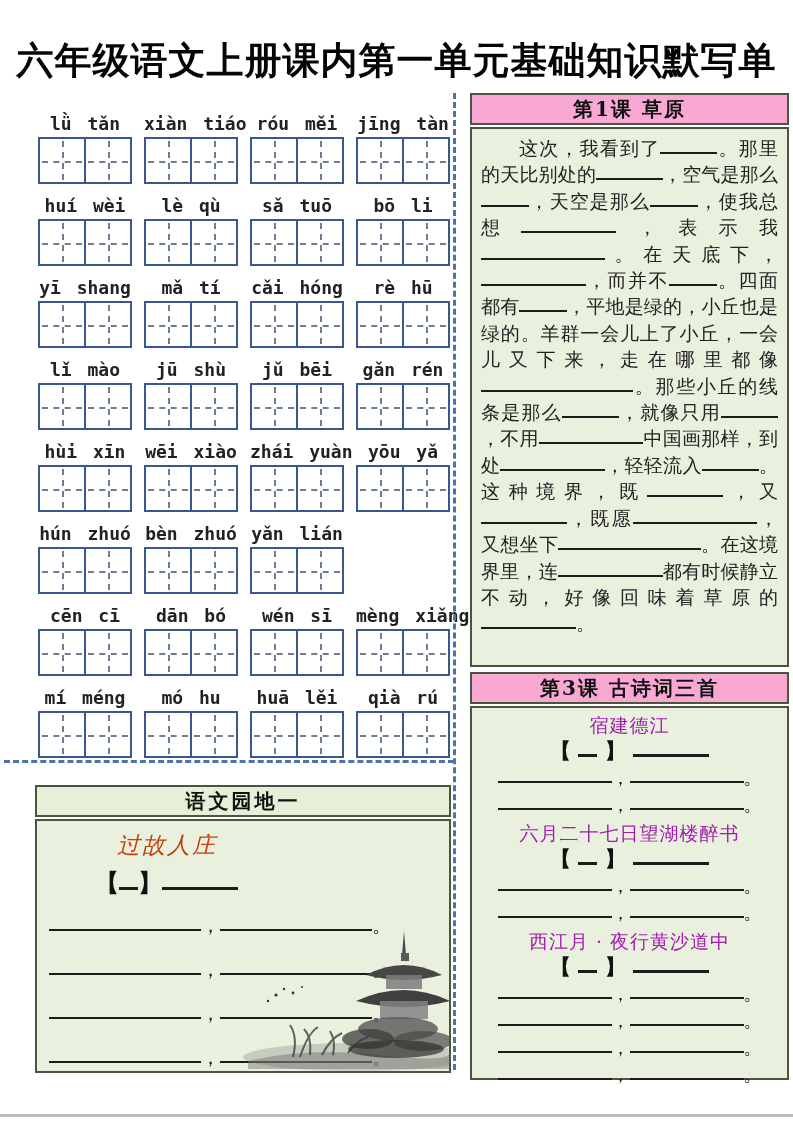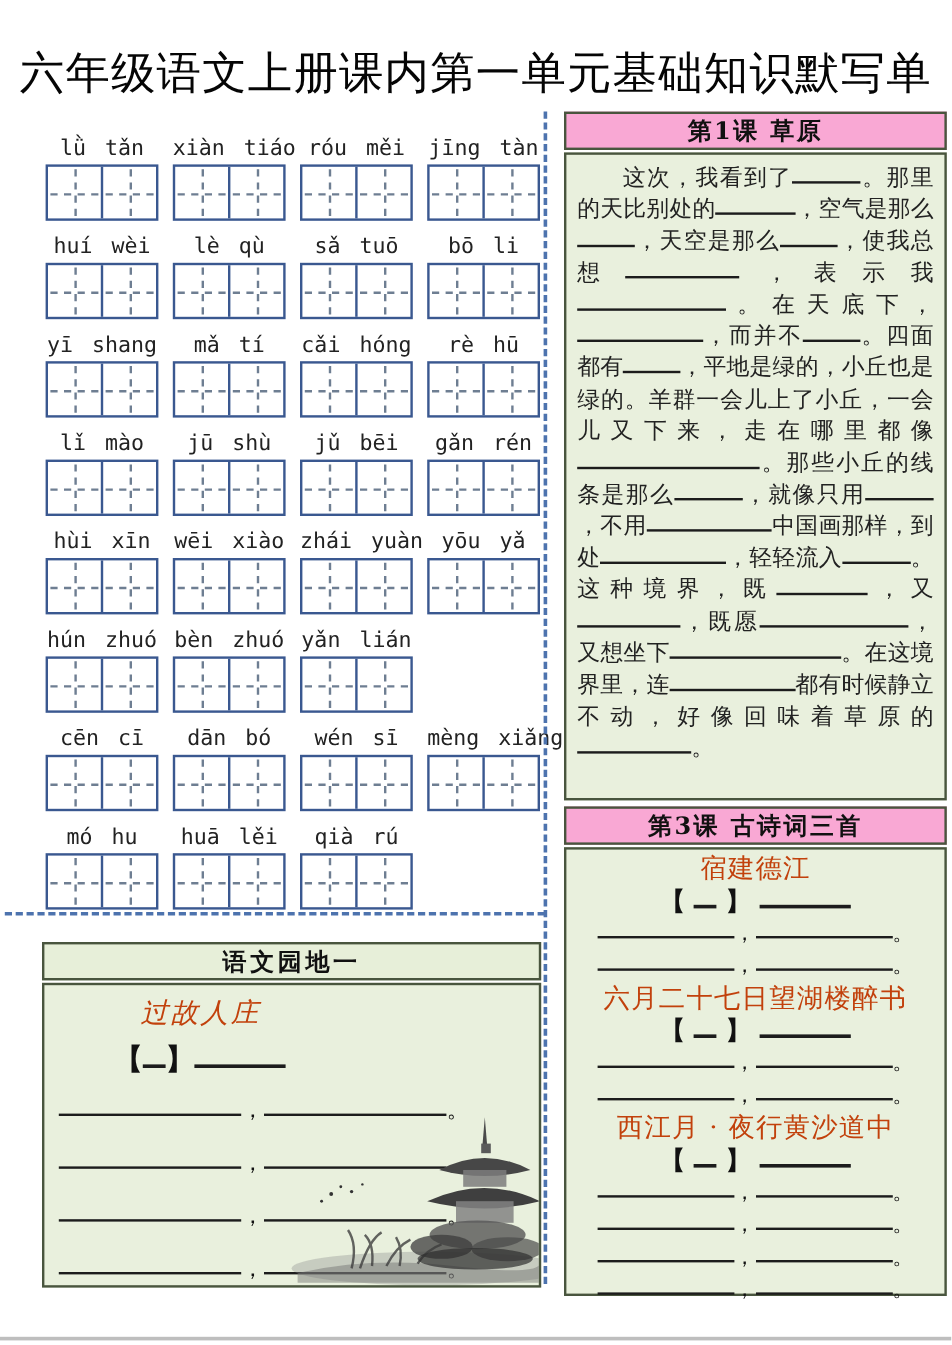--- a/index.html
+++ b/index.html
@@ -3,26 +3,26 @@
 <meta charset="utf-8">
 <style>
   html,body{margin:0;padding:0;}
   .page{
     position:relative; width:793px; height:1121px; background:#ffffff;
     font-family:"DejaVu Serif", serif; color:#1a1a1a; overflow:hidden;
   }
   
   .page-title{
     position:absolute; top:36px; left:0; width:100%; margin:0;
-    text-align:center; font-size:37px; font-weight:400; letter-spacing:1px;
+    text-align:center; font-size:37px; font-weight:700; letter-spacing:1px;
     font-family:"DejaVu Sans", sans-serif; color:#050505;
   }
   
   .pinyin-section{ position:absolute; left:20px; top:110px; width:434px; }
-  .pinyin-row{ display:flex; gap:12px; padding-left:18px; height:82px; }
+  .pinyin-row{ display:flex; gap:12px; padding-left:18px; height:82px;font-weight:bold; }
   .pinyin-group{ width:94px; flex:0 0 94px; }
   .pinyin-label{
     height:27px; line-height:27px; text-align:center; white-space:nowrap;
     font-family:"DejaVu Sans Mono", monospace; font-size:18px; color:#222;
     word-spacing:5px;
   }
   .grid-box{
     display:flex; width:94px; height:47px; box-sizing:border-box;
     border:2px solid #3a5890; background:#fff;
   }
@@ -52,21 +52,21 @@
     box-sizing:border-box; margin-top:2px; border:2px solid #49553e;
     background:#e9f0dd;
   }
   .lesson1{ left:470px; top:93px; width:319px; }
   .lesson1-body{
     height:540px; padding:6px 9px; font-size:19px; line-height:26.4px;
     text-align:justify; text-indent:2em; color:#222;
   }
   .lesson3{ left:470px; top:672px; width:319px; }
   .lesson3-body{ height:374px; padding:4px 12px 0 12px; }
-  .poem-title{ height:26px; line-height:26px; text-align:center; font-size:22px; color:#c2410c; letter-spacing:1px;}
+  .poem-title{ height:26px; line-height:26px; text-align:center; font-size:19px; color:#a21caf; letter-spacing:1px;}
   .poem-author{ height:28px; line-height:26px; text-align:center; font-size:21px; font-weight:700; color:#111;}
   .poem-line{ height:27px; line-height:24px; text-align:center; font-size:18px; color:#111; white-space:nowrap;}
   
   .garden{ left:35px; top:785px; width:416px;border-radius:18px; }
   .garden .panel-header{ background:#e7efd9; letter-spacing:3px; }
   .garden-body{ position:relative; height:254px; padding:6px 0 0 0; overflow:hidden; }
   .garden-title{ height:36px; line-height:36px; font-size:23px; margin-left:80px; letter-spacing:2px; color:#c2410c;font-style:italic;}
   .garden-author{ height:42px; line-height:40px; font-size:24px; font-weight:700; margin-left:58px; color:#111;}
   .garden-line{ height:44px; line-height:40px; font-size:19px; margin-left:12px; white-space:nowrap; color:#111;}
   .garden-art{ position:absolute; right:-4px; bottom:-6px; }
@@ -286,20 +286,27 @@
         </div>
         <div class="pinyin-group">
           <div class="pinyin-label">mèng xiǎng</div>
           <div class="grid-box">
             <div class="grid-cell"></div>
             <div class="grid-cell"></div>
           </div>
         </div>
       </div>
       <div class="pinyin-row">
+        <div class="pinyin-group">
+          <div class="pinyin-label">mí méng</div>
+          <div class="grid-box">
+            <div class="grid-cell"></div>
+            <div class="grid-cell"></div>
+          </div>
+        </div>
         <div class="pinyin-group">
           <div class="pinyin-label">mó hu</div>
           <div class="grid-box">
             <div class="grid-cell"></div>
             <div class="grid-cell"></div>
           </div>
         </div>
         <div class="pinyin-group">
           <div class="pinyin-label">huā lěi</div>
           <div class="grid-box">

